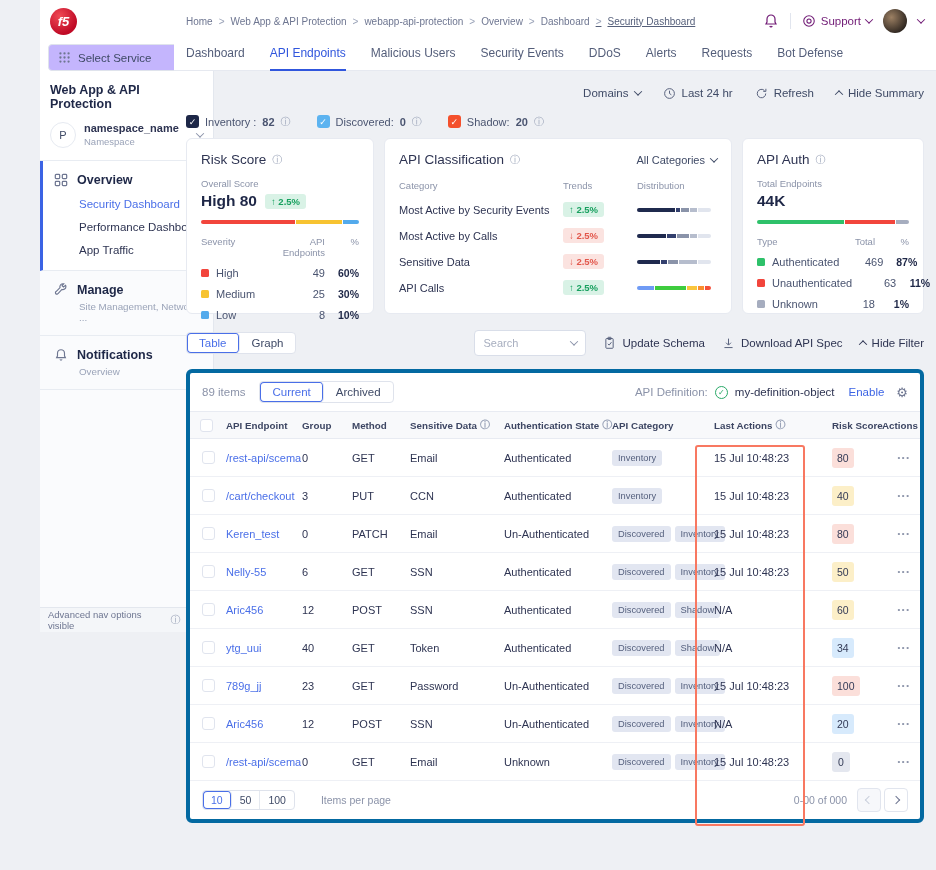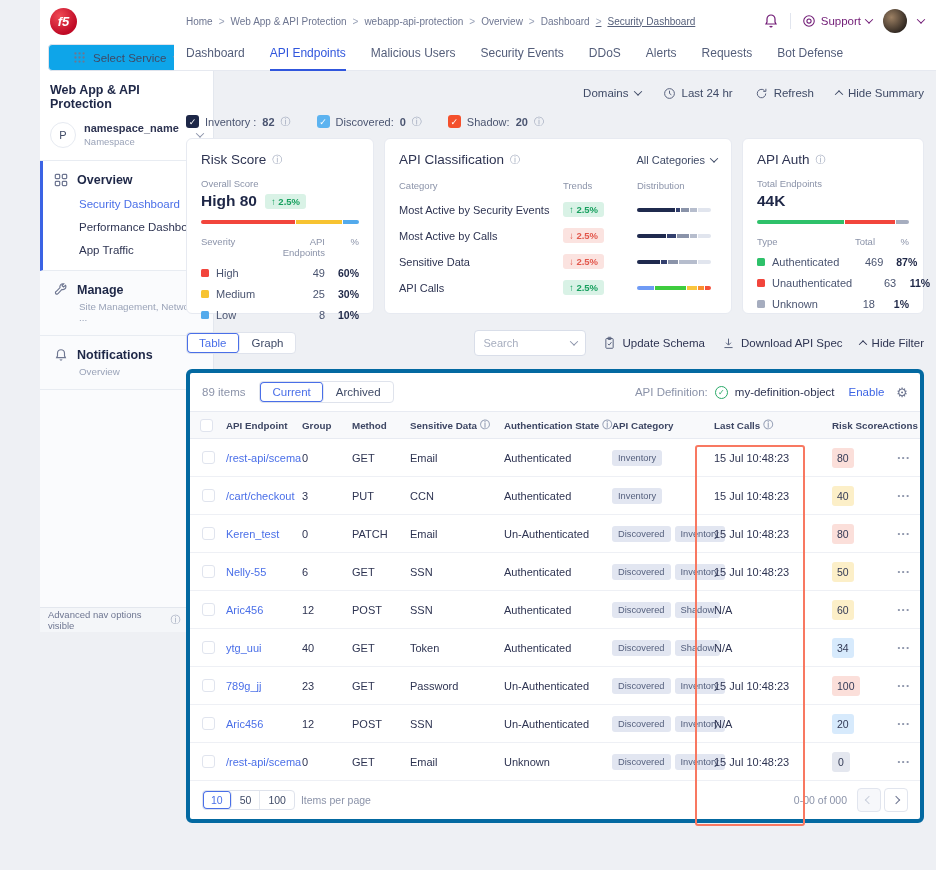--- a/index.html
+++ b/index.html
@@ -13,21 +13,21 @@
   .chev-up   { transform: rotate(-135deg) translate(-1px,-1px); }
   .chev-left { transform: rotate(135deg); }
   .chev-right{ transform: rotate(-45deg); }
   .info { color:#9aa3b8; font-size:10px; line-height:1; }
 
   
   .sidebar { position:absolute; left:0; top:0; width:174px; height:632px; background:#fafbfd; border-right:1px solid #e3e7ee;margin-left:40px; }
   .sidebar-top { background:#fff; }
   .logo-row { padding:8px 10px 2px; }
   .f5-logo { width:27px; height:27px; border-radius:50%; background:radial-gradient(circle at 35% 30%, #f04a55, #c00a26 70%); color:#fff; font-weight:700; font-style:italic; font-size:13px; display:flex; align-items:center; justify-content:center; }
-  .select-service { margin:7px 8px 0; height:27px; border:1px solid #dfe3ec; border-radius:4px; display:flex; align-items:center; gap:7px; padding:0 24px; background:#0ea5e9; font-size:11.5px; color:#3f4a66; cursor:pointer; }
+  .select-service { margin:7px 8px 0; height:27px; border:1px solid #dfe3ec; border-radius:4px; display:flex; align-items:center; gap:7px; padding:0 9px; background:#c4b5fd; font-size:11.5px; color:#3f4a66; cursor:pointer; }
   .select-service .chev { margin-left:auto; color:#8b93a9; }
   .product-title { padding:12px 10px 9px; font-size:12.5px; font-weight:700; color:#1e2747; }
   .ns-row { display:flex; align-items:center; gap:8px; padding:2px 10px 12px; border-bottom:1px solid #e8ecf2; background:#fff; }
   .ns-avatar { width:26px; height:26px; border-radius:50%; background:#fff; border:1px solid #e6eaf1; color:#3f4a66; display:flex; align-items:center; justify-content:center; font-size:11px; flex:none; }
   .ns-texts { line-height:1.25; }
   .ns-name { font-size:11px; font-weight:600; color:#2e3452; }
   .ns-type { font-size:9.5px; color:#9aa3b8; }
   .ns-row .chev { margin-left:auto; color:#8b93a9; }
   .nav-overview { background:#fff; border-left:3px solid #3b63e4; padding:12px 0 14px 11px; border-bottom:1px solid #e8ecf2; }
   .nav-head { display:flex; gap:9px; align-items:center; font-size:12.5px; font-weight:700; color:#1e2747; }
@@ -126,21 +126,21 @@
   .trow { height:38px; border-bottom:1px solid #eef0f5; font-size:11px; color:#2e3452; }
   .c-check { display:flex; justify-content:center; }
   .rcheck { width:13px; height:13px; border:1px solid #e0e4ee; border-radius:3px; background:#fff; cursor:pointer; }
   .eplink { color:#4a6fe8; cursor:pointer; text-decoration:none; }
   .c-category { display:flex; gap:4px; white-space:nowrap; }
   .tag { background:#e2e6f1; color:#55607e; font-size:9.3px; padding:3px 6px; border-radius:3px; }
   .tag:empty { display:none; }
   .risk-badge { min-width:18px; padding:4px 5px; border-radius:3px; font-size:10.5px; color:#333a56; text-align:center; display:inline-block; }
   .risk-high { background:#fbdfda; } .risk-medium { background:#fcefc8; } .risk-low { background:#d7eafc; } .risk-none { background:#e4e7ef; }
   .c-actions { color:#8b93a9; font-size:8px; letter-spacing:1.5px; text-align:center; cursor:pointer; }
-  .pagination { display:flex; align-items:center; padding:7px 12px; gap:6px; }
+  .pagination { display:flex; align-items:center; padding:7px 12px; gap:26px; }
   .pg-label { font-size:10.5px; color:#8b93a9; }
   .pg-right { margin-left:auto; display:flex; align-items:center; gap:10px; }
   .pg-range { font-size:10.5px; color:#8b93a9; }
   .pg-nav { display:flex; gap:3px; }
   .pg-btn { width:24px; height:24px; border:1px solid #e1e5ee; border-radius:4px; background:#fff; display:flex; align-items:center; justify-content:center; color:#6e7691; cursor:pointer; }
   .pg-disabled { color:#c9cfdc; background:#f7f8fb; }
   .seg-sm .seg-btn { padding:3px 8px; font-size:10.5px; }
 
   .hl-rect { position:absolute; left:695px; top:445px; width:110px; height:381px; border:2px solid #f87861; border-radius:3px; pointer-events:none; z-index:9; }
 </style>
@@ -576,21 +576,21 @@
         <span class="th">
             <span>Sensitive Data</span>
             <span class="info">ⓘ</span>
           </span>
         <span class="th">
             <span>Authentication State</span>
             <span class="info">ⓘ</span>
           </span>
         <span class="th">API Category</span>
         <span class="th">
-            <span>Last Calls</span>
+            <span>Last Actions</span>
             <span class="info">ⓘ</span>
           </span>
         <span class="th">Risk Score</span>
         <span class="th">Actions</span>
       </div>
 
         <div class="trow">
           <span class="c-check">
             <span class="rcheck"></span>
           </span>

